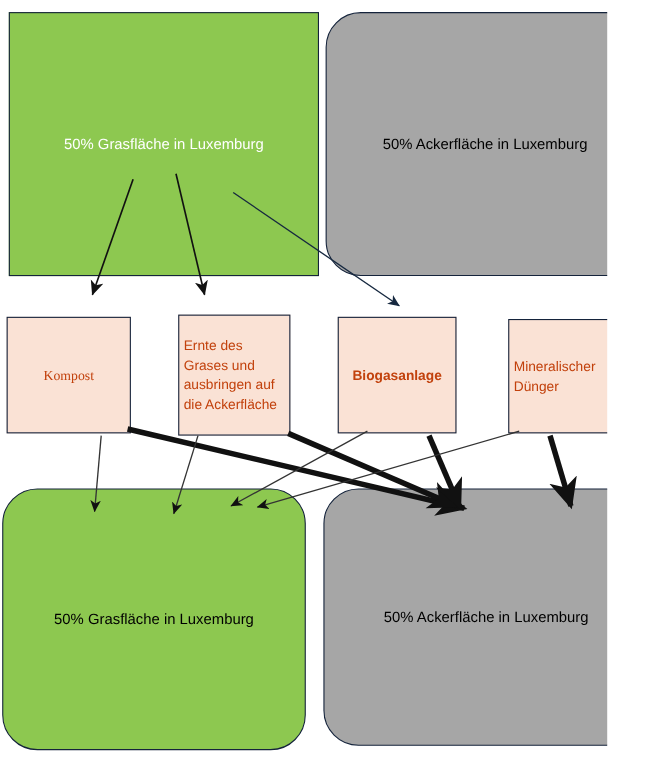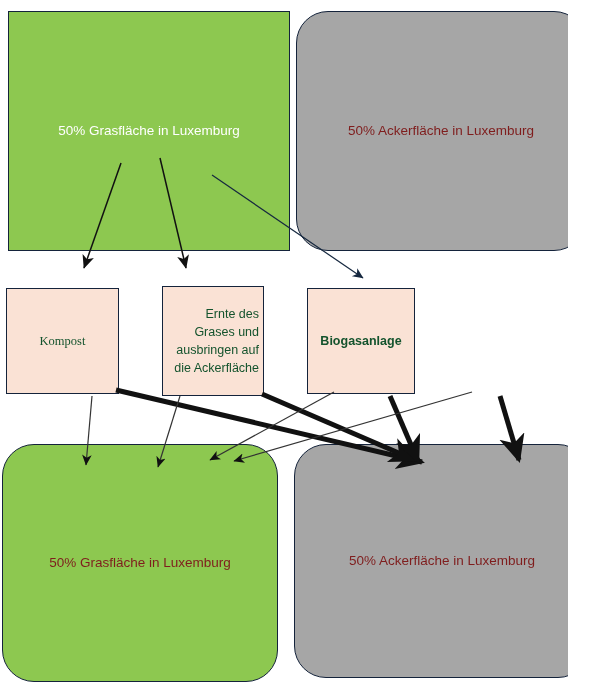--- a/index.html
+++ b/index.html
@@ -9,50 +9,49 @@
   }
   body {
     font-family: "Liberation Sans", sans-serif;
   }
   #canvas {
     position: relative;
     width: 552px;
     height: 692px;
     background: #ffffff;
     overflow: hidden;
-    padding-left: 16px;
   }
   .area-box {
     position: absolute;
     box-sizing: border-box;
     border: 1.5px solid #14233b;
     display: flex;
     align-items: center;
     justify-content: center;
     text-align: center;
     font-size: 13.5px;
     line-height: 1.3;
   }
   .area-green { background: #8DC850; }
   .area-gray  { background: #A6A6A6; }
   .txt-white { color: #ffffff; }
-  .txt-dark  { color: #7f1d1d; border-radius: 32px; }
+  .txt-dark  { color: #000000; border-radius: 32px; }
 
   .proc-box {
     position: absolute;
     box-sizing: border-box;
     background: #FAE2D5;
     border: 1.5px solid #14233b;
     display: flex;
     align-items: center;
     justify-content: center;
-    text-align: right;
+    text-align: left;
     font-size: 12.5px;
     line-height: 1.45;
-    color: #14532d;
+    color: #c2410c;
     padding: 2px 4px;
   }
   .label-inner {
     display: block;
     white-space: pre-line;
   }
   svg.arrows {
     position: absolute;
     left: 0;
     top: 0;
@@ -80,20 +79,23 @@
   </div>
 
   <div class="proc-box" style="left:162px; top:286px; width:102px; height:110px;">
     <span class="label-inner">Ernte des Grases und ausbringen auf die Ackerfläche</span>
   </div>
 
   <div class="proc-box" style="left:307px; top:288px; width:108px; height:106px;font-weight:bold;">
     <span class="label-inner">Biogasanlage</span>
   </div>
 
+  <div class="proc-box" style="left:462px; top:290px; width:106px; height:104px;">
+    <span class="label-inner">Mineralischer Dünger</span>
+  </div>
 
   <div class="area-box area-green txt-dark" style="left:2px; top:444px; width:276px; height:238px;">
     <span class="label-inner">50% Grasfläche in Luxemburg</span>
   </div>
 
   <div class="area-box area-gray txt-dark" style="left:294px; top:444px; width:296px; height:234px;">
     <span class="label-inner">50% Ackerfläche in Luxemburg</span>
   </div>
 
   <svg class="arrows" viewBox="0 0 600 692">

